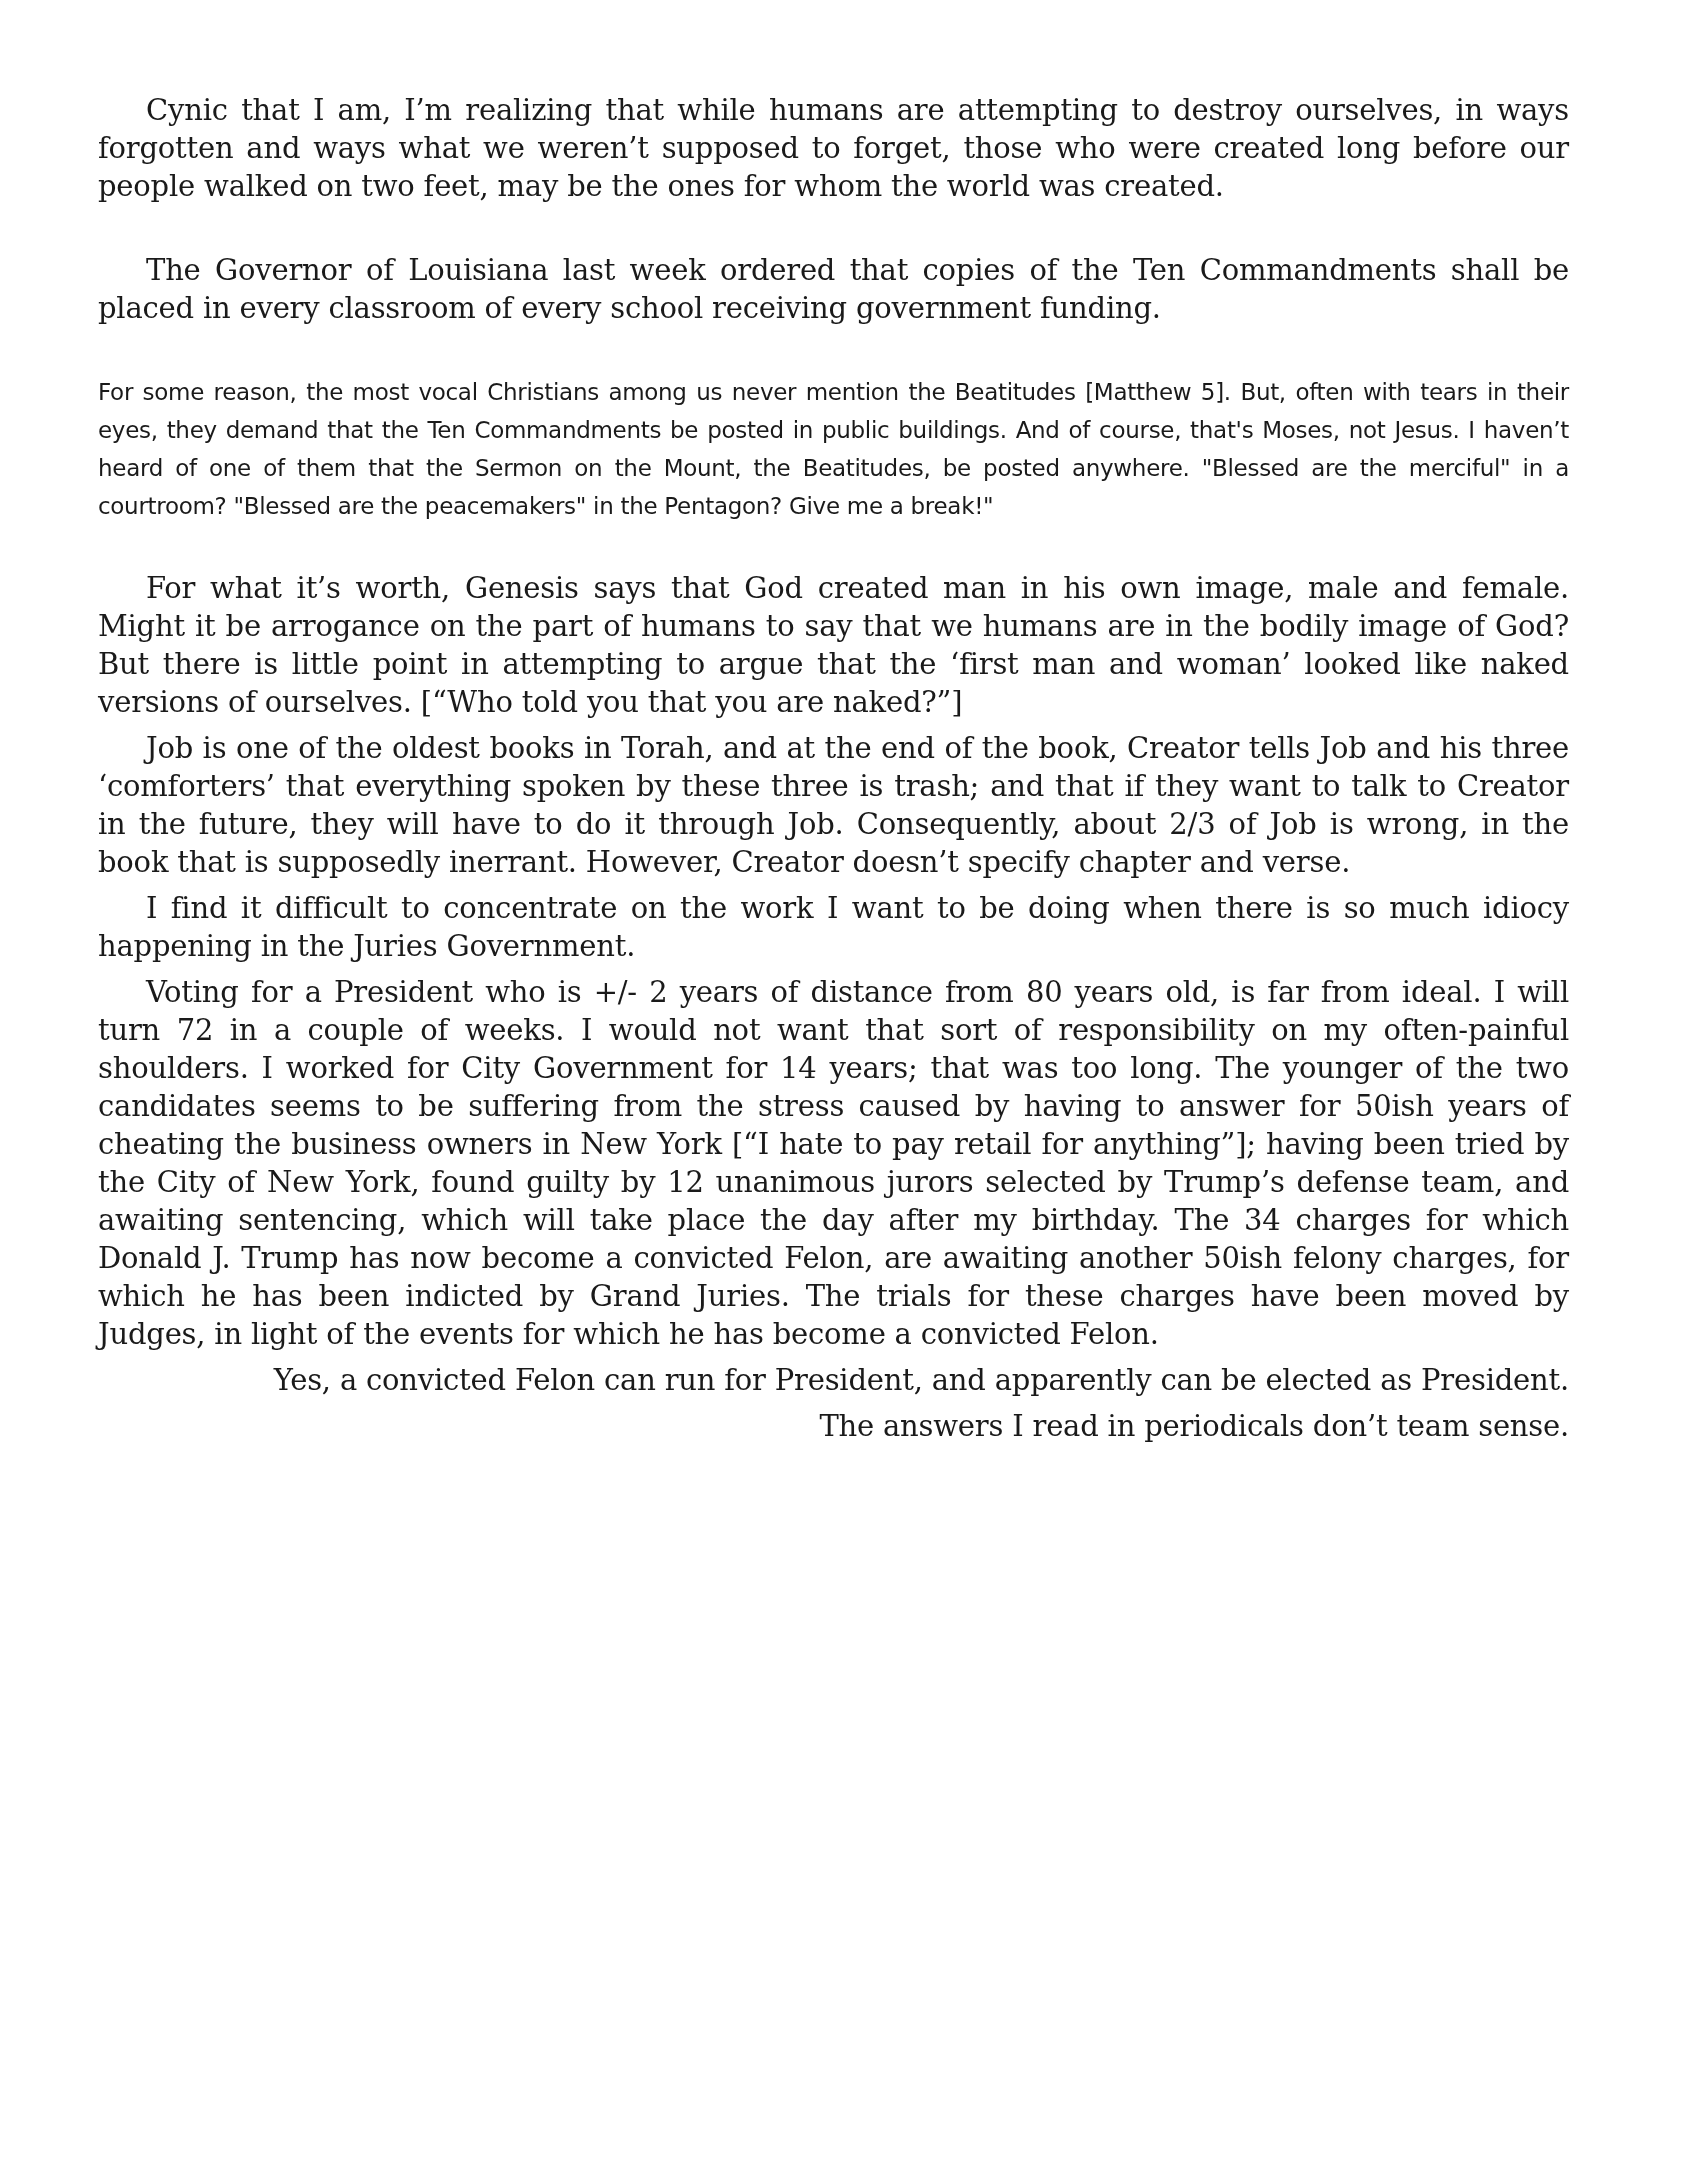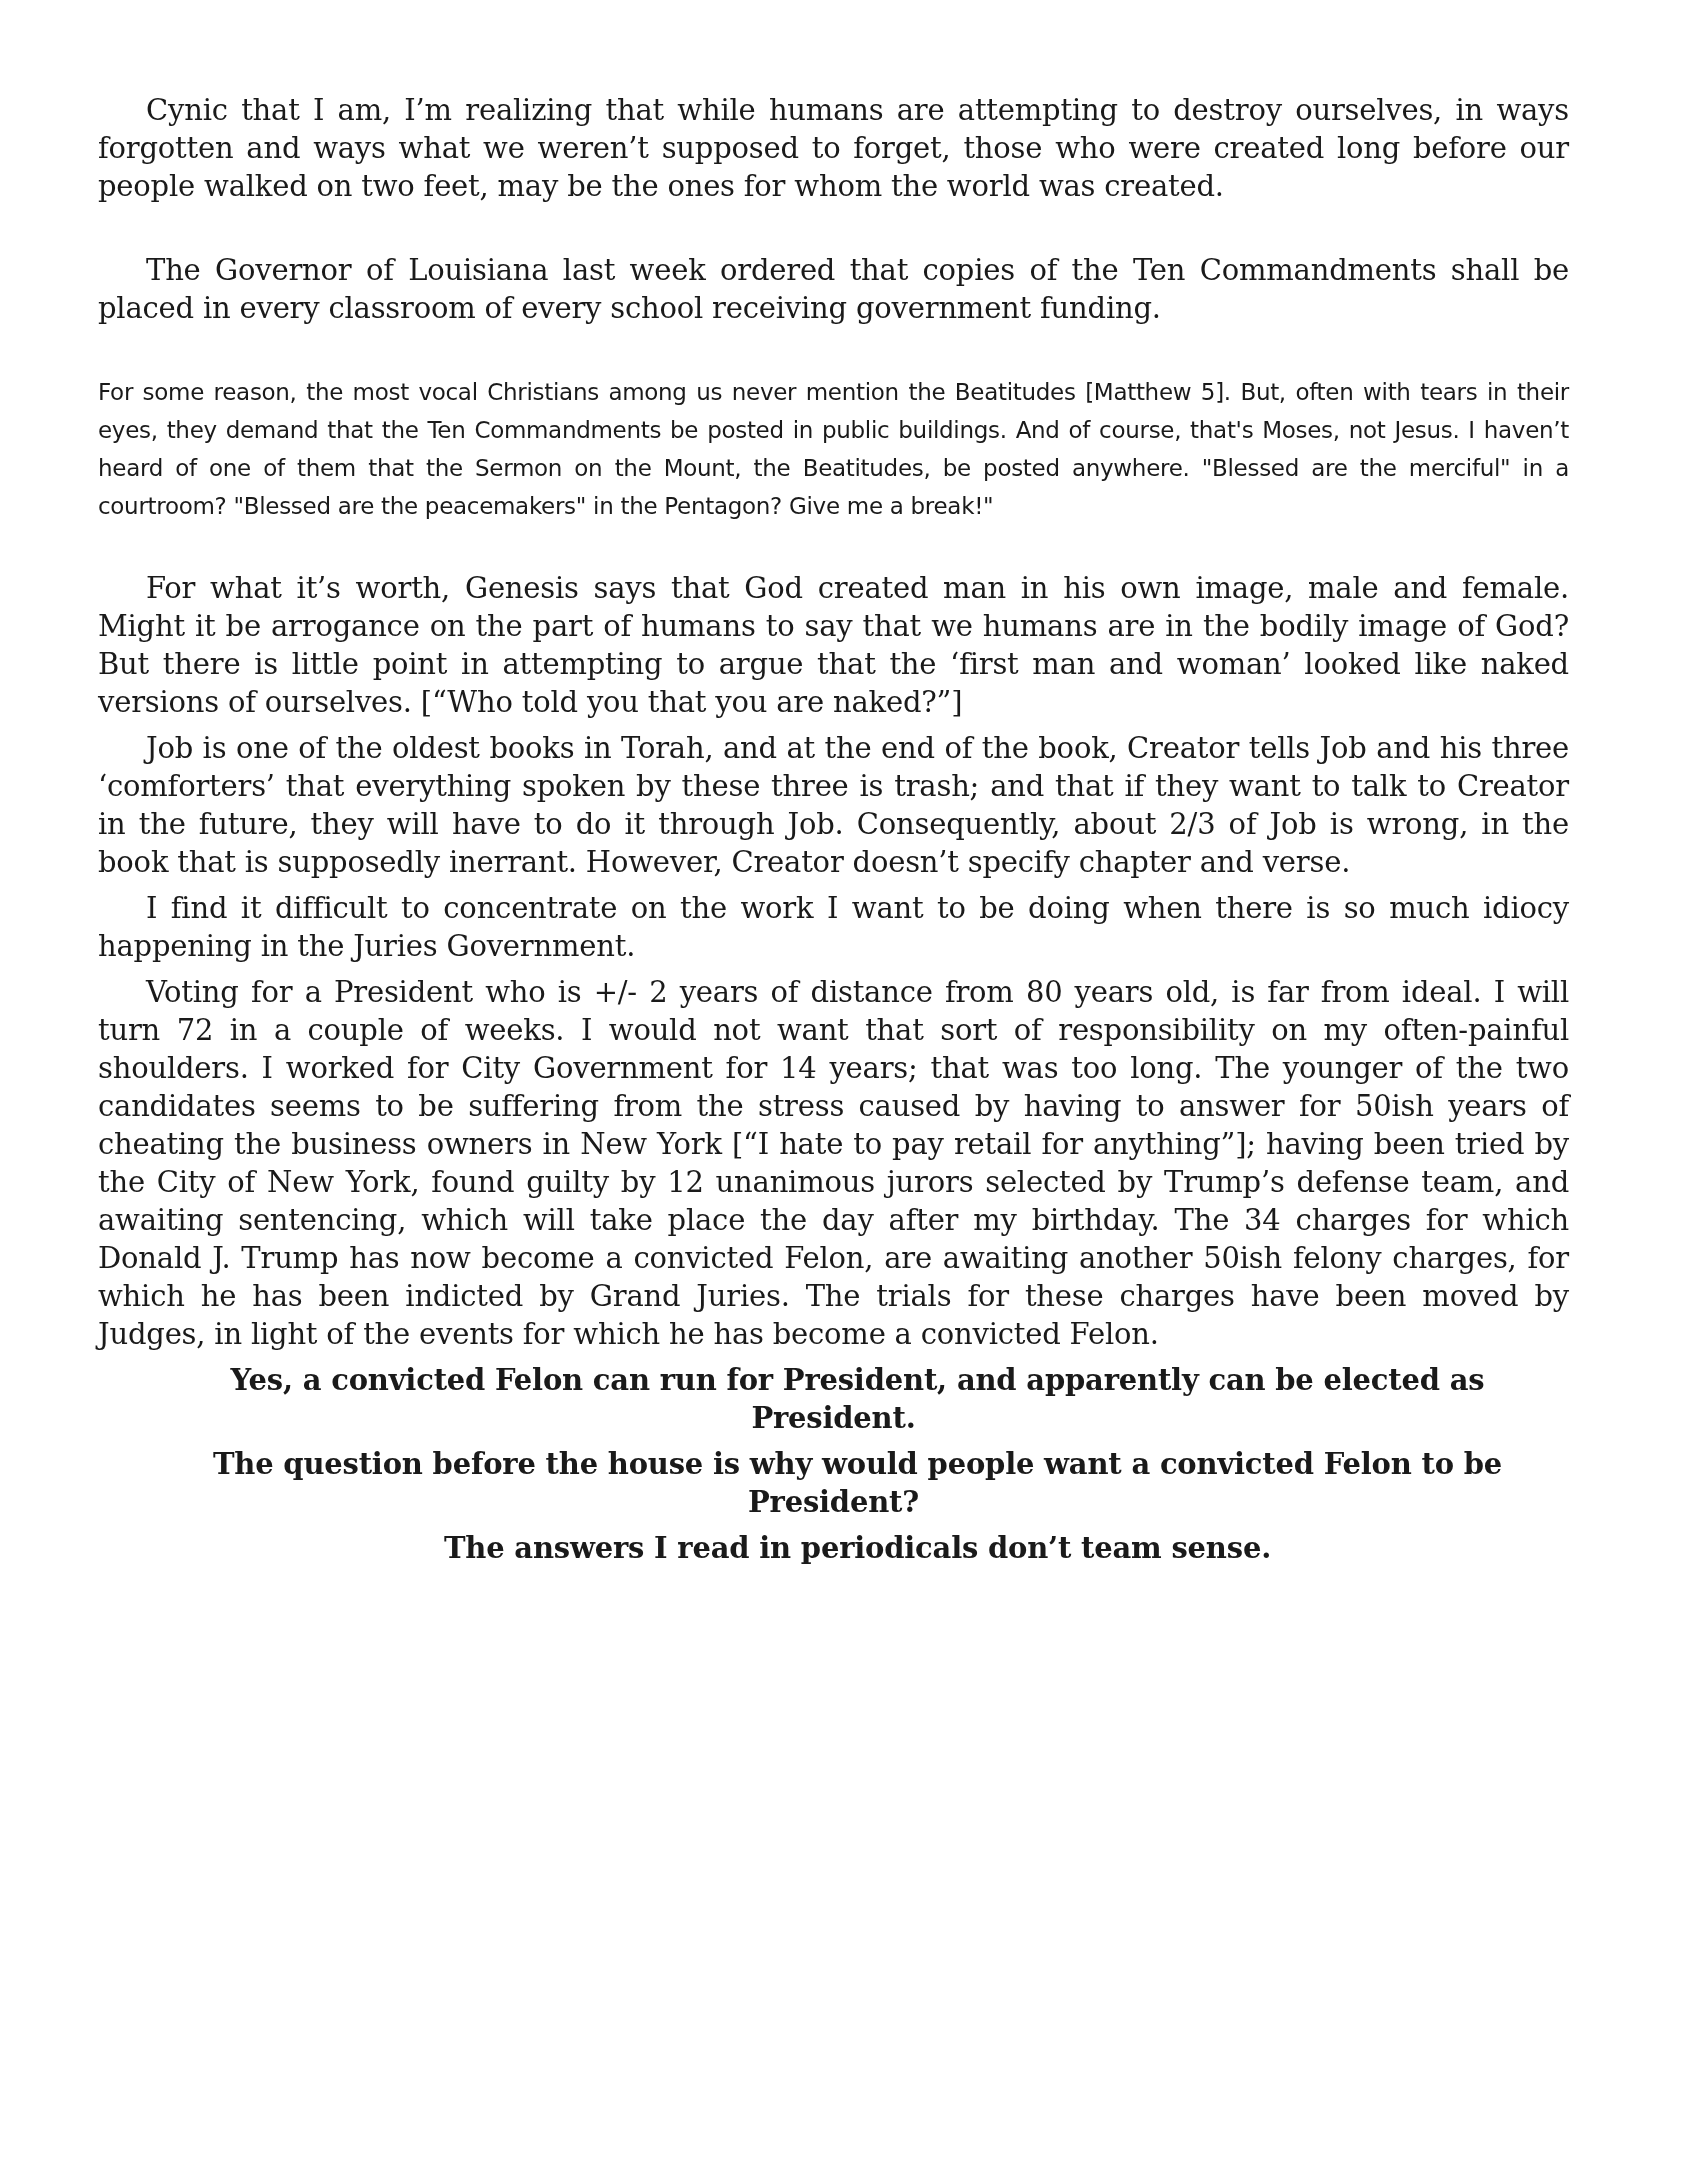--- a/index.html
+++ b/index.html
@@ -24,21 +24,21 @@
     margin: 0;
     letter-spacing: -0.3px;
   }
   .attrib {
     font-family: "DejaVu Sans", "Liberation Sans", sans-serif;
     font-size: 23px;
     line-height: 38px;
     text-align: center;
     margin: 0;
   }
-  .p.single { text-align: center; margin-bottom: 8px; font-weight: bold; }
+  .p.single { text-align: right; margin-bottom: 8px; }
 </style>
 </head>
 <body>
 
 <div class="page">
   <p class="p">Cynic that I am, I’m realizing that while humans are attempting to destroy ourselves, in ways forgotten and ways what we weren’t supposed to forget, those who were created long before our people walked on two feet, may be the ones for whom the world was created.</p>
 
   <div class="gap-lg"></div>
 
   <p class="p">The Governor of Louisiana last week ordered that copies of the Ten Commandments shall be placed in every classroom of every school receiving government funding.</p>
@@ -49,16 +49,15 @@
     <p class="quote">For some reason, the most vocal Christians among us never mention the Beatitudes [Matthew 5]. But, often with tears in their eyes, they demand that the Ten Commandments be posted in public buildings.  And of course, that's Moses, not Jesus. I haven’t heard of one of them that the Sermon on the Mount, the Beatitudes, be posted anywhere. "Blessed are the merciful" in a courtroom? "Blessed are the peacemakers" in the Pentagon? Give me a break!"</p>
   </div>
 
   <div class="gap-md"></div>
 
   <p class="p">For what it’s worth, Genesis says that God created man in his own image, male and female. Might it be arrogance on the part of humans to say that we humans are in the bodily image of God? But there is little point in attempting to argue that the ‘first man and woman’ looked like naked versions of ourselves. [“Who told you that you are naked?”]</p>
   <p class="p">Job is one of the oldest books in Torah, and at the end of the book, Creator tells Job and his three ‘comforters’ that everything spoken by these three is trash; and that if they want to talk to Creator in the future, they will have to do it through Job. Consequently, about 2/3 of Job is wrong, in the book that is supposedly inerrant. However, Creator doesn’t specify chapter and verse.</p>
   <p class="p">I find it difficult to concentrate on the work I want to be doing when there is so much idiocy happening in the Juries Government.</p>
   <p class="p">Voting for a President who is +/- 2 years of distance from 80 years old, is far from ideal. I will turn 72 in a couple of weeks. I would not want that sort of responsibility on my often-painful shoulders. I worked for City Government for 14 years; that was too long. The younger of the two candidates seems to be suffering from the stress caused by having to answer for 50ish years of cheating the business owners in New York [“I hate to pay retail for anything”]; having been tried by the City of New York, found guilty by 12 unanimous jurors selected by Trump’s defense team, and awaiting sentencing, which will take place the day after my birthday. The 34 charges for which Donald J. Trump has now become a convicted Felon, are awaiting another 50ish felony charges, for which he has been indicted by Grand Juries. The trials for these charges have been moved by Judges, in light of the events for which he has become a convicted Felon.</p>
   <p class="p single">Yes, a convicted Felon can run for President, and apparently can be elected as President.</p>
-  <p class="p single">The question before the house is why would people want a convicted Felon to be President?</p>
   <p class="p single">The answers I read in periodicals don’t team sense.</p>
 </div>
 
 
 </body></html>

